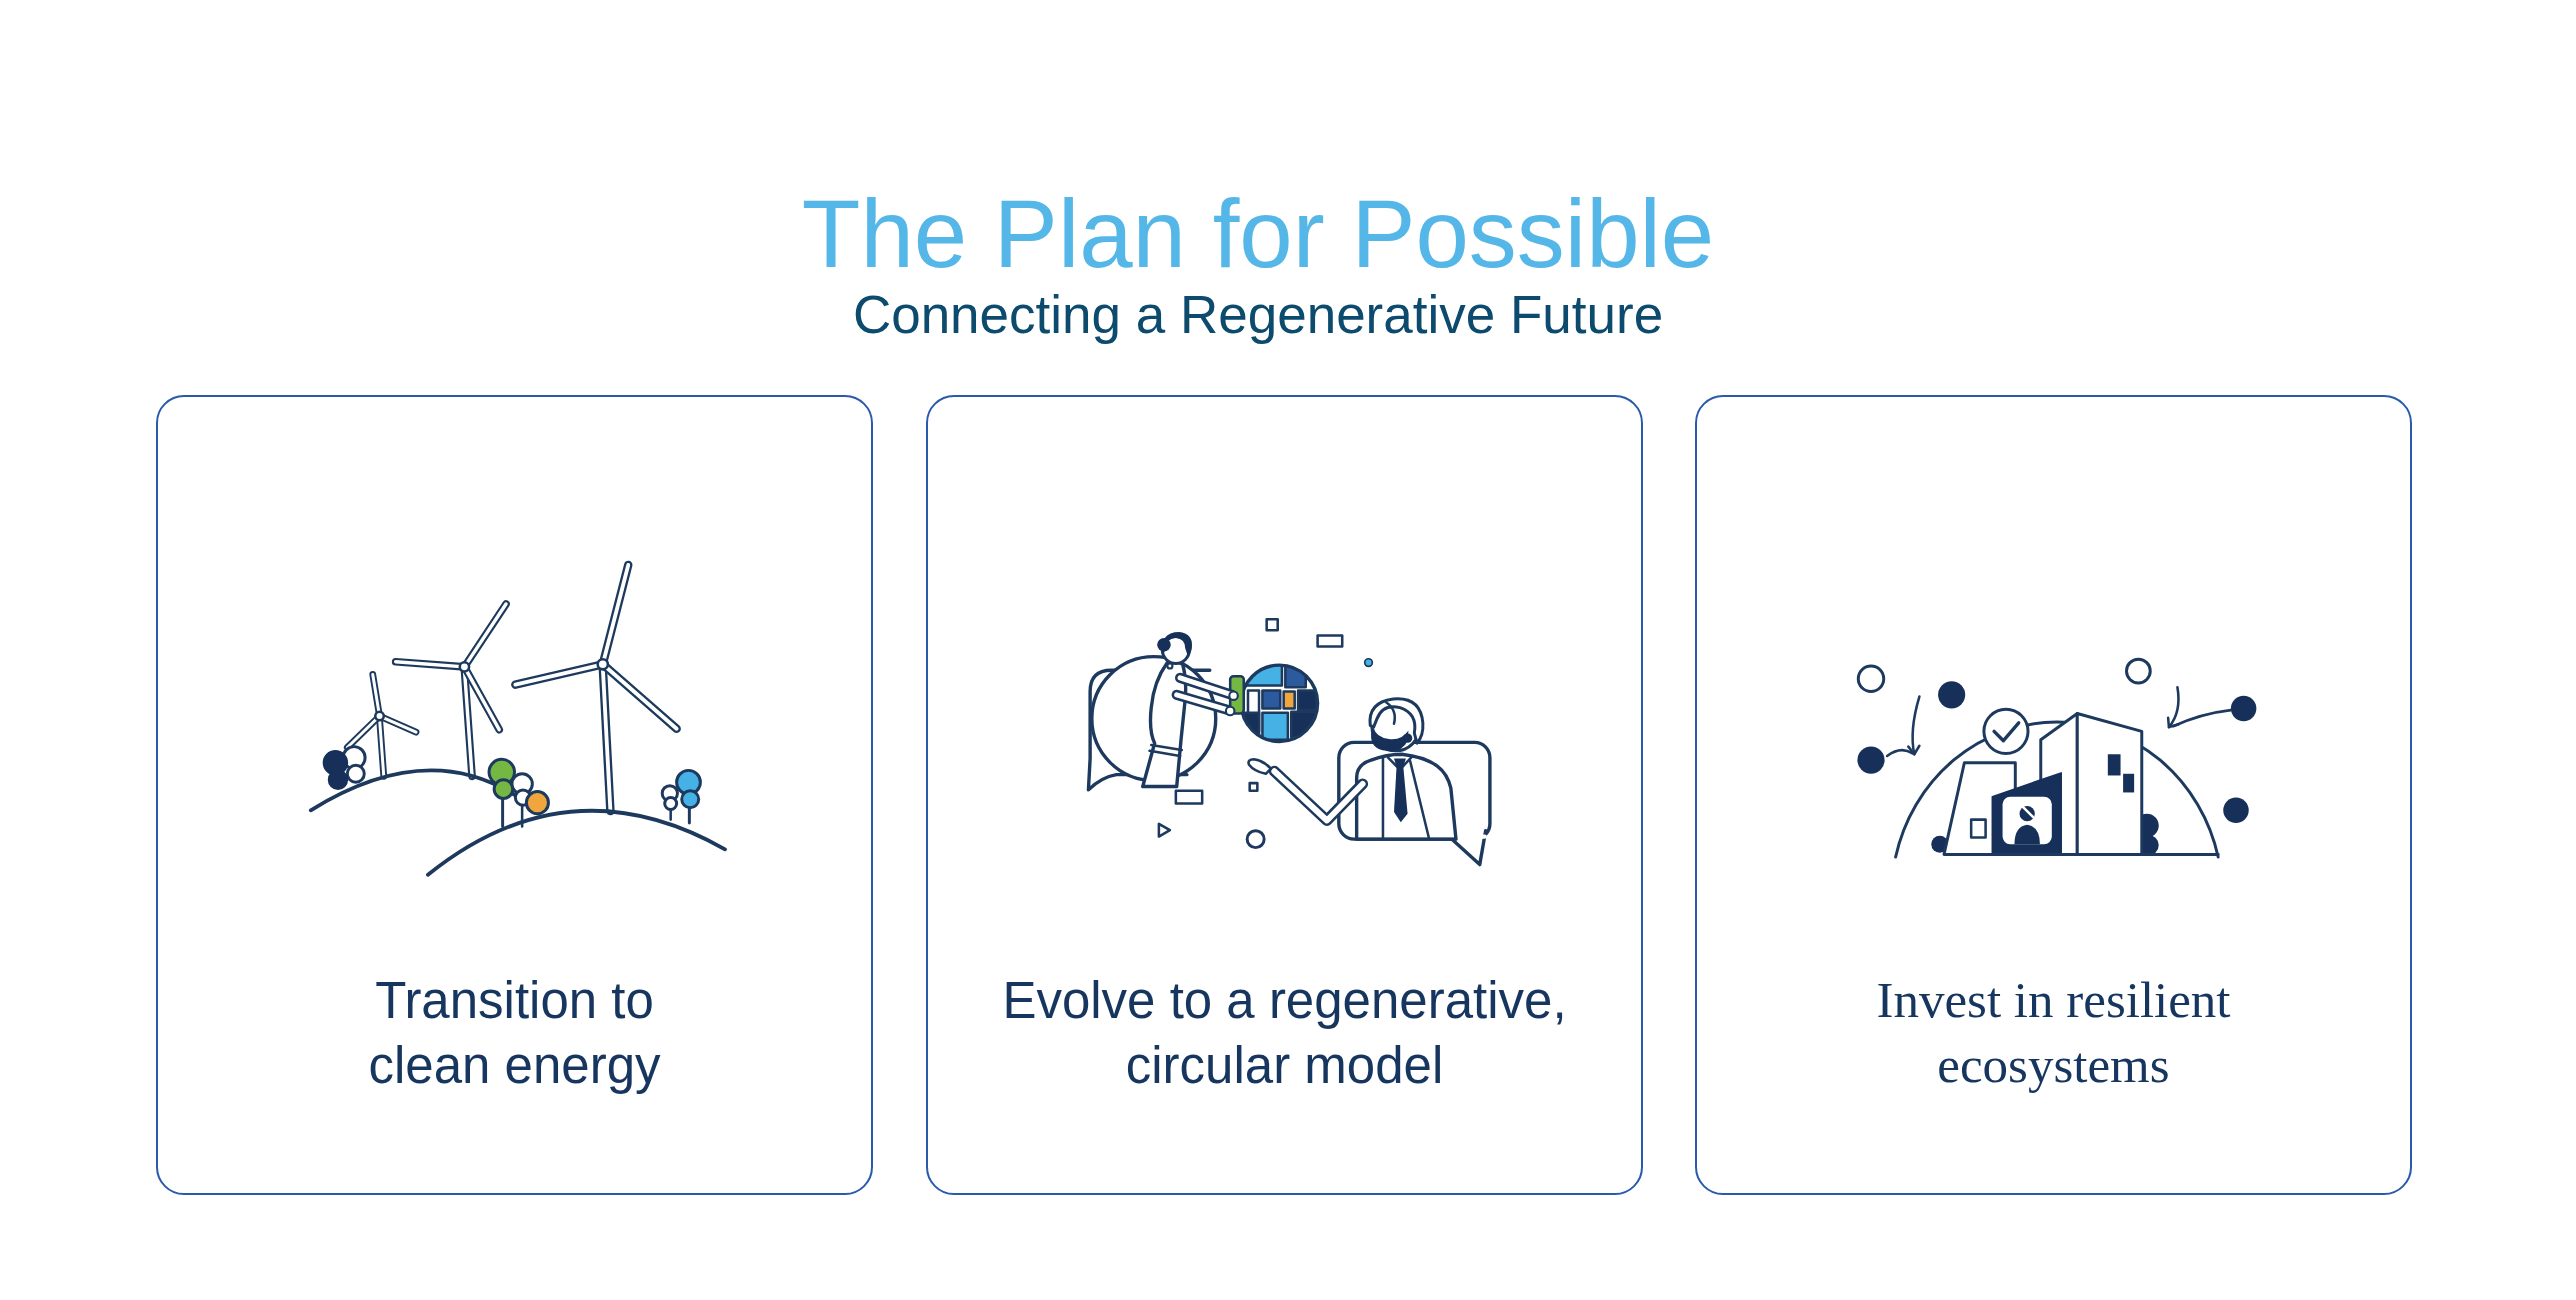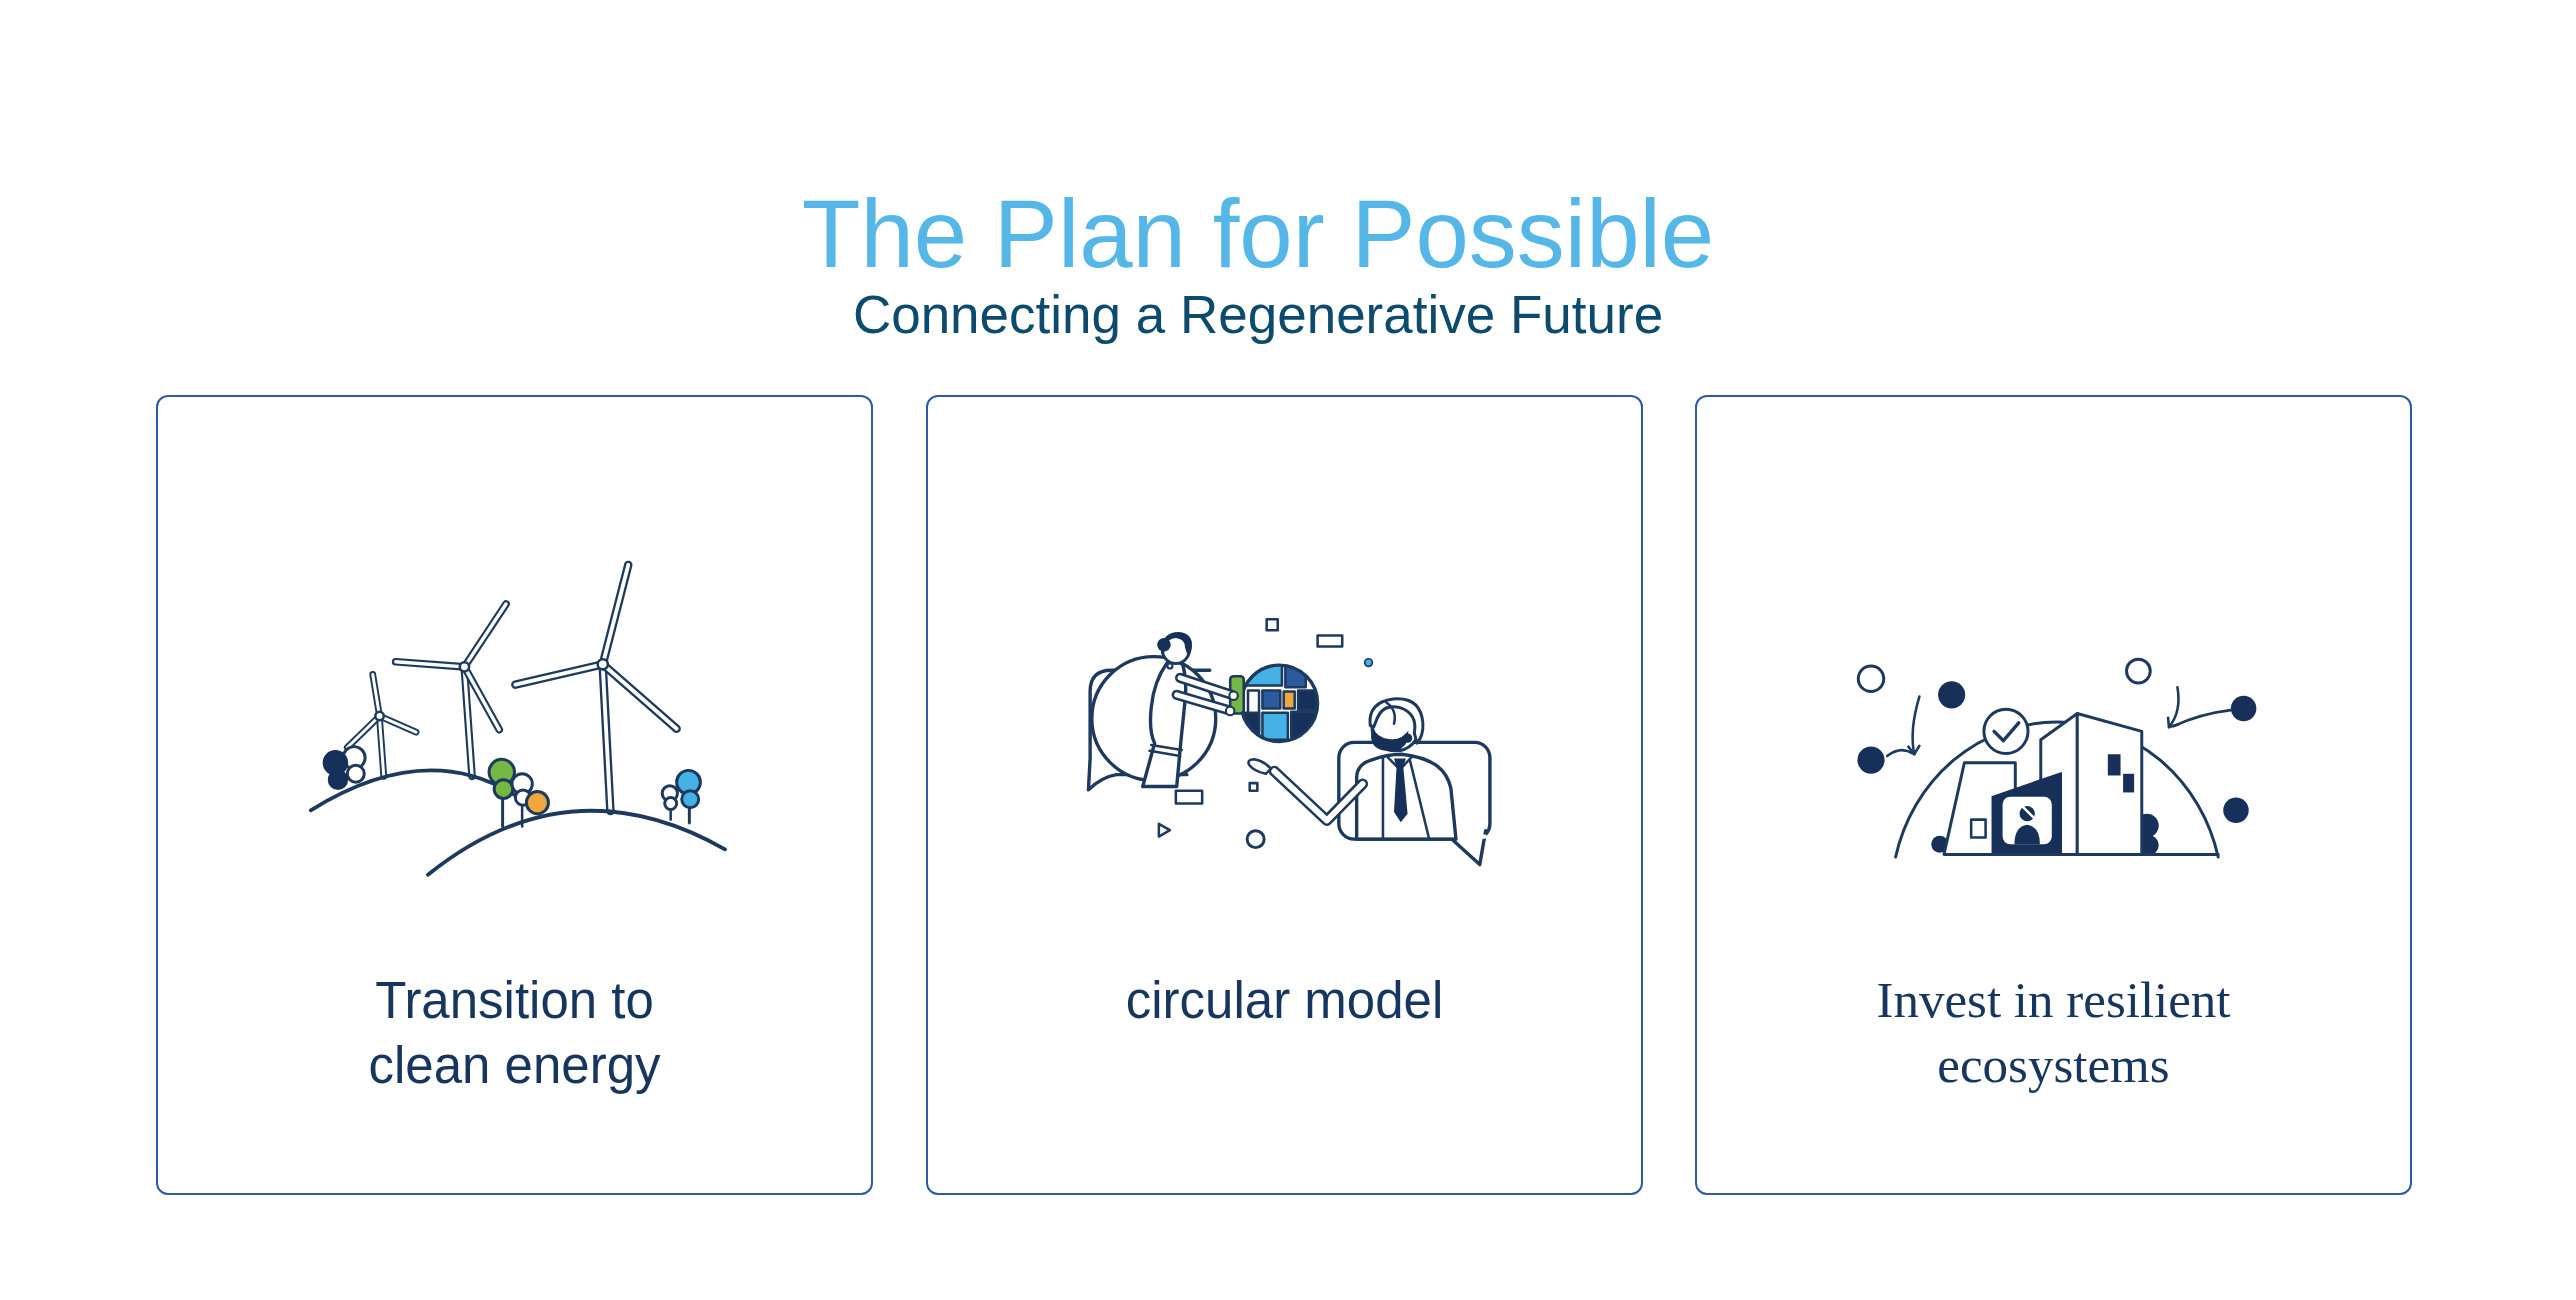--- a/index.html
+++ b/index.html
@@ -19,21 +19,21 @@
   .page-subtitle{
     position:absolute;top:232px;left:0;width:100%;
     text-align:center;
     font-size:53px;line-height:60px;font-weight:400;
     color:#0c4a6e;
   }
   .card{
     position:absolute;top:395px;
     width:717px;height:800px;
     border:2.6px solid #2a5aab;
-    border-radius:12px;
+    border-radius:28px;
     box-sizing:border-box;
     background:#ffffff;
   }
   .card-1{left:156px;}
   .card-2{left:926px;}
   .card-3{left:1695px;font-family:Liberation Serif, serif;}
   .illo{
     position:absolute;inset:0;
   }
   .illo svg{display:block;width:100%;height:100%;}
@@ -201,20 +201,21 @@
           <path d="M521 386 Q 518 359 548 355 Q 580 352 583 383 Q 584 398 576 407 L 573 395 Q 577 372 556 365 Q 536 360 529 378 L 525 388 Z" fill="#ffffff" stroke="#1d3a5e" stroke-width="3.5"></path>
           <path d="M540 359 Q 553 368 549 384" stroke="#1d3a5e" stroke-width="3"></path>
 
           <path d="M512 455 L 470 498 L 408 440" stroke="#1d3a5e" stroke-width="13"></path>
           <path d="M512 455 L 470 498 L 408 440" stroke="#ffffff" stroke-width="7"></path>
           <path d="M404 437 Q 396 428 384 426 Q 376 426 378 432 Q 384 440 398 443 Z" fill="#ffffff" stroke="#1d3a5e" stroke-width="3"></path>
         </g>
       </svg>
     </div>
     <div class="card-label">
+      <span>Evolve to a regenerative,</span>
       <span>circular model</span>
     </div>
   </article>
 
   <article class="card card-3">
     <div class="illo">
       <svg viewBox="0 0 840 936">
         <g fill="none" stroke-linecap="round" stroke-linejoin="round">
 
           <circle cx="205" cy="331" r="15" stroke="#1d3a5e" stroke-width="3.5" fill="#ffffff"></circle>

